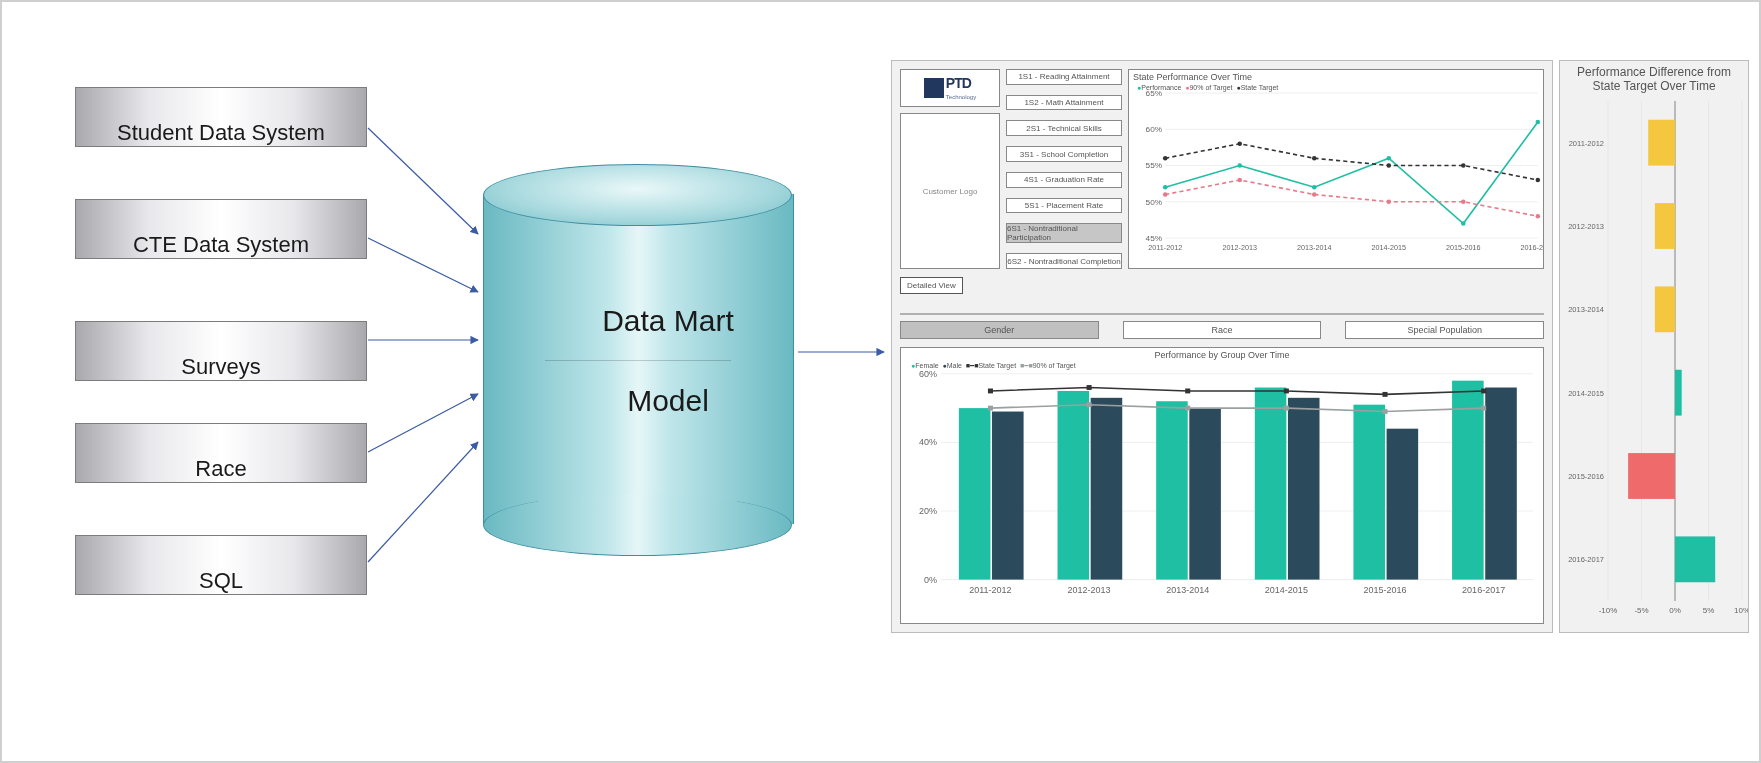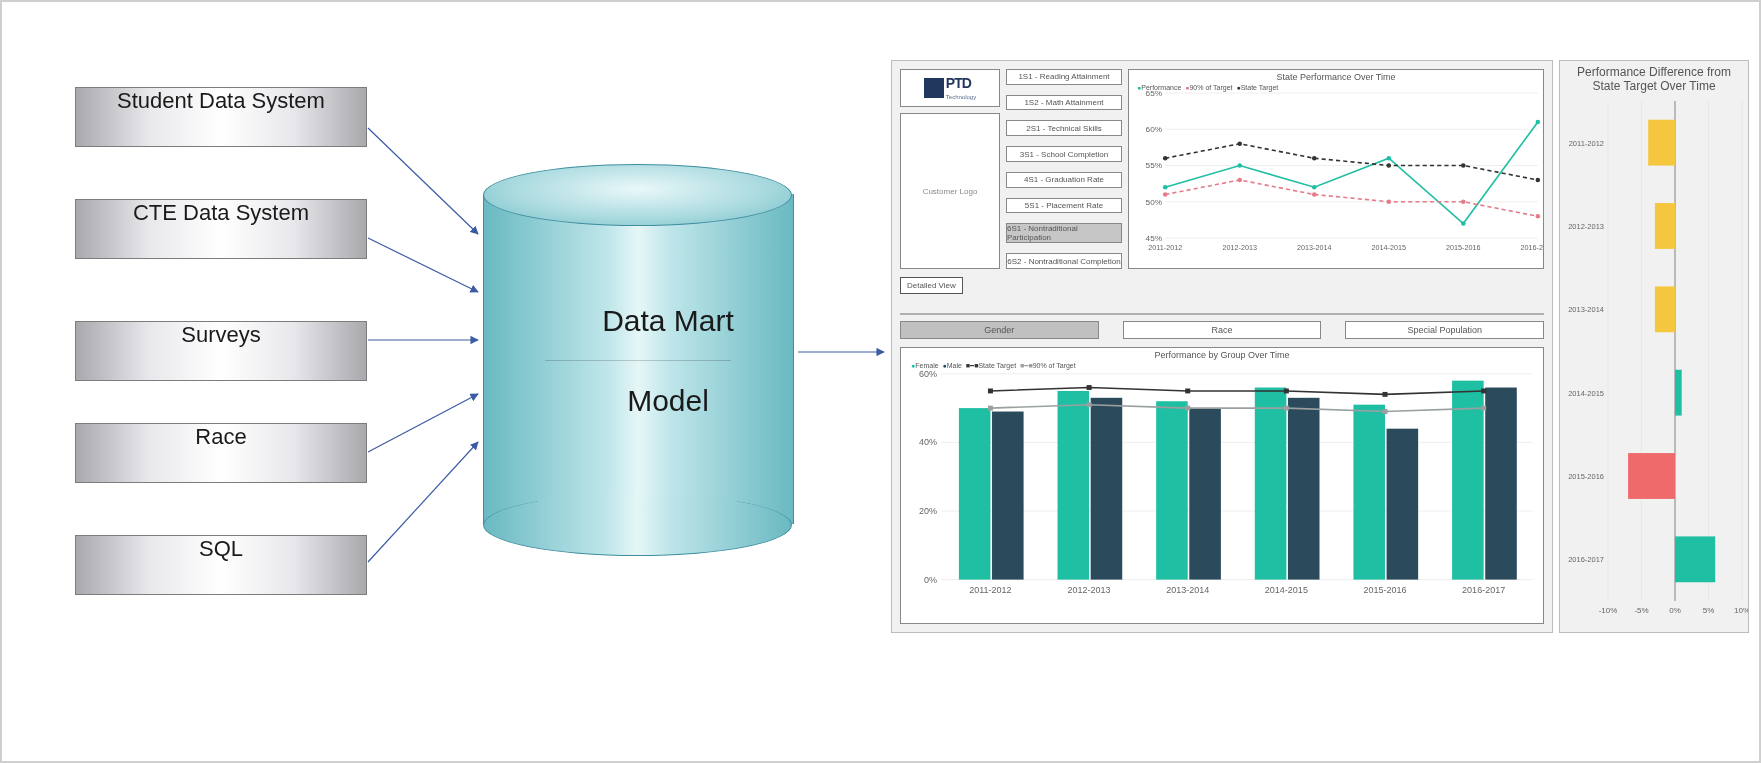--- a/index.html
+++ b/index.html
@@ -8,21 +8,21 @@
     width:1761px;height:763px;
     box-sizing:border-box;
     border:2px solid #cfcfcf;
     background:#fff;
   }
   
   .src-box{
     position:absolute;left:73px;width:290px;height:58px;
     border:1px solid #7c7c7c;
     background:linear-gradient(to right,#a8a8ad 0%,#e8e8ec 25%,#ffffff 50%,#e8e8ec 75%,#a8a8ad 100%);
-    display:flex;align-items:flex-start;justify-content:center;
+    display:flex;align-items:flex-end;justify-content:center;
     font-size:22px;color:#1a1a1a;
   }
   
   .cyl{
     position:absolute;left:481px;top:162px;width:370px;height:392px;
   }
   .cyl .body{
     position:absolute;left:0;top:30px;width:309px;height:330px;
     background:linear-gradient(to right,#6ab9c2 0%, #bfe6ea 40%, #e6f6f7 50%, #bfe6ea 60%, #6ab9c2 100%);
     border-left:1px solid #3e8ea0;border-right:1px solid #3e8ea0;
@@ -50,21 +50,21 @@
   .dash .top-row{position:absolute;left:8px;top:8px;right:8px;height:200px;display:flex;gap:6px;}
   .dash .logo-col{width:100px;display:flex;flex-direction:column;gap:6px;}
   .dash .ptd{border:1px solid #888;background:#fff;height:36px;display:flex;align-items:center;justify-content:center;gap:2px;}
   .dash .ptd .blue{width:20px;height:20px;background:#22375e;}
   .dash .ptd-name{font-weight:bold;color:#22375e;font-size:14px;letter-spacing:-1px;}
   .dash .cust{border:1px solid #888;background:#fff;flex:1;display:flex;align-items:center;justify-content:center;font-size:8px;color:#888;}
   .dash .btns{width:116px;display:flex;flex-direction:column;gap:10px;}
   .dash .kpi{border:1px solid #888;background:#fff;height:19px;display:flex;align-items:center;justify-content:center;font-size:8px;}
   .dash .kpi.sel{background:#c6c6c6;}
   .dash .chart-a{flex:1;border:1px solid #888;background:#fff;position:relative;}
-  .dash .chart-a .title{text-align:center;font-size:9px;padding:2px 12px;}
+  .dash .chart-a .title{text-align:left;font-size:9px;padding:2px 4px;}
   .dash .chart-a svg{position:absolute;left:0;top:18px;right:0;bottom:0;}
   .dash .legend{font-size:7px;padding-left:8px;}
   .dash .detailed{position:absolute;left:8px;top:216px;border:1px solid #555;background:#fff;padding:3px 6px;font-size:8px;}
   .dash .sep-line{position:absolute;left:8px;right:8px;top:252px;border-top:2px solid #b0b0b0;}
   .dash .tabs{position:absolute;left:8px;right:8px;top:260px;height:18px;display:flex;gap:24px;}
   .dash .tab{flex:1;border:1px solid #888;background:#fff;display:flex;align-items:center;justify-content:center;font-size:9px;}
   .dash .tab.sel{background:#c0c0c0;}
   .dash .chart-b{position:absolute;left:8px;right:8px;top:286px;bottom:8px;border:1px solid #888;background:#fff;}
   .dash .chart-b .title{text-align:center;font-size:9px;padding:2px 0;}
   .dash .chart-b svg{position:absolute;left:0;top:16px;right:0;bottom:0;width:100%;}

